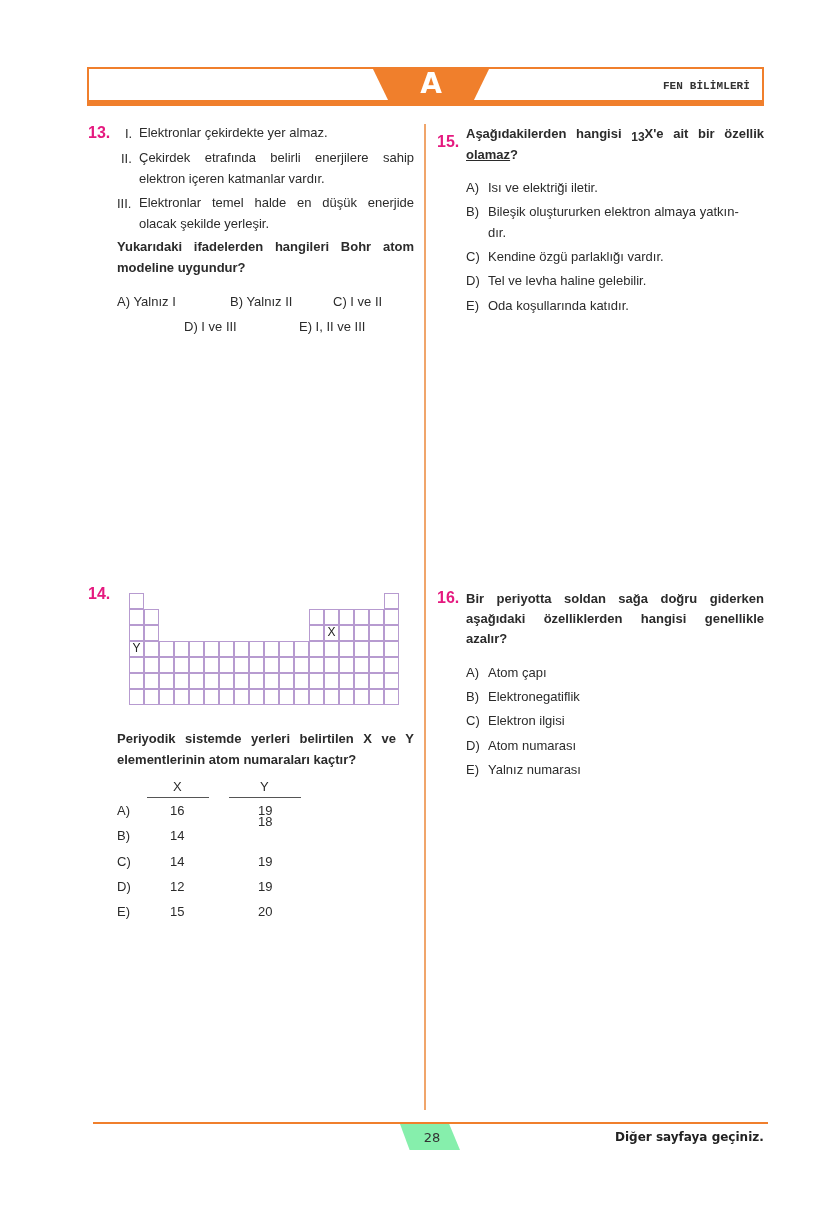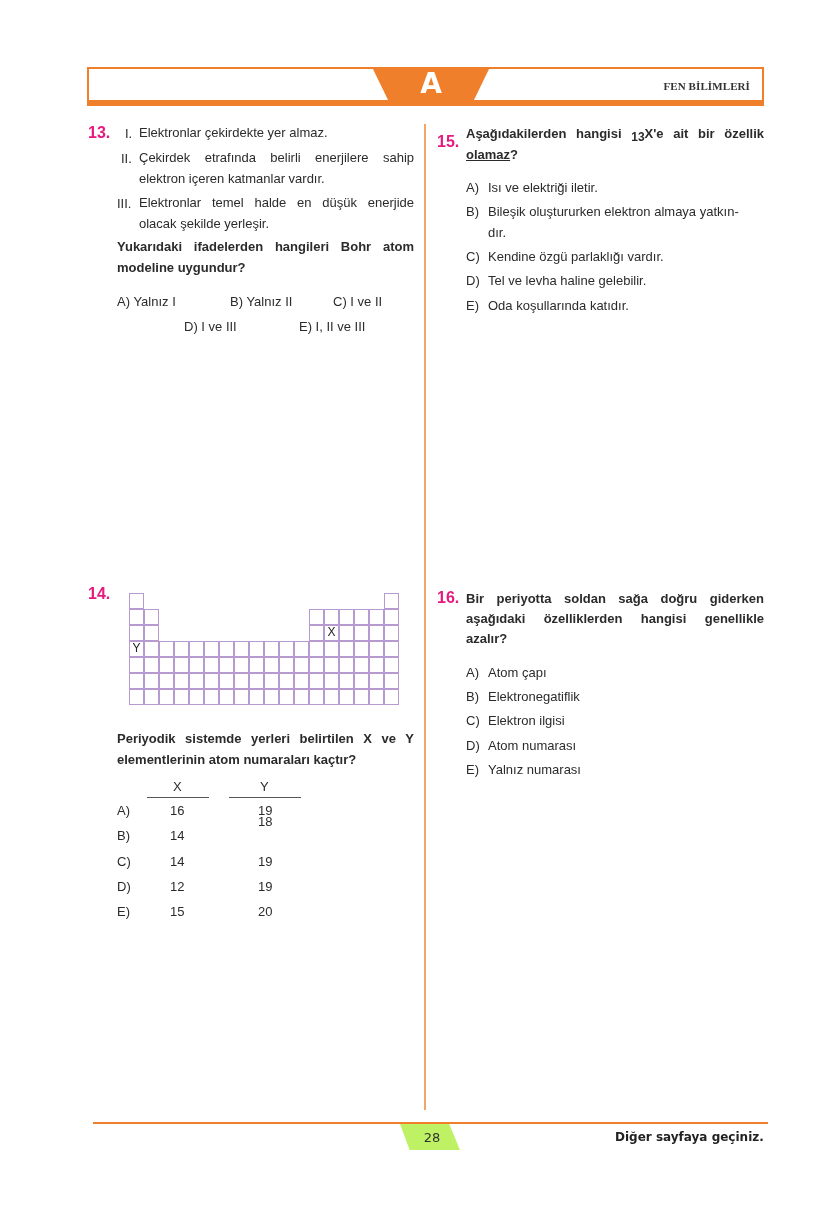--- a/index.html
+++ b/index.html
@@ -3,21 +3,21 @@
 <meta charset="utf-8">
 <style>
   html, body { margin: 0; padding: 0; background: #ffffff; }
   body { width: 828px; height: 1219px; position: relative; overflow: hidden; font-family: "Liberation Sans", sans-serif; color: #2a2a2a; }
 
   
   .header { position: absolute; left: 87px; top: 67px; width: 677px; height: 38px; border: 2px solid #f07f2c; border-bottom: none; box-sizing: border-box; background: #fff; }
   .header-bar { position: absolute; left: 87px; top: 100px; width: 677px; height: 6px; background: #f07f2c; }
   .header-badge { position: absolute; left: 372px; top: 67px; width: 118px; height: 34px; background: #f07f2c; clip-path: polygon(0 0, 100% 0, 86% 100%, 14% 100%); display: flex; align-items: center; justify-content: center; }
   .header-badge span { color: #fff; font-family: "DejaVu Sans", sans-serif; font-weight: bold; font-size: 28px; line-height: 1; }
-  .header-subject { position: absolute; right: 78px; top: 80px; font-family: Liberation Serif, serif; font-weight: bold; font-size: 11px; color: #333; letter-spacing: 0.1px; }
+  .header-subject { position: absolute; right: 78px; top: 80px; font-family: Liberation Mono, monospace; font-weight: bold; font-size: 11px; color: #333; letter-spacing: 0.1px; }
 
   
   .divider { position: absolute; left: 424px; top: 124px; width: 2px; height: 986px; background: #f0a56b; }
 
   .qnum { position: absolute; color: #e5197f; font-weight: bold; font-size: 16px; }
   .text { position: absolute; font-size: 13px; line-height: 21px; color: #2b2b2b; }
   .bold { font-weight: bold; }
   .justify { text-align: justify; text-align-last: justify; }
 
   
@@ -26,21 +26,21 @@
   
   .ptable { position: absolute; left: 129px; top: 593px; }
   .cell { position: absolute; width: 15px; height: 16px; box-sizing: border-box; border: 1.5px solid #b79bd0; background: #fff; font-size: 12px; line-height: 13px; text-align: center; color: #222; }
 
   
   .ans-row { position: absolute; font-size: 13px; color: #2b2b2b; }
   .hline { position: absolute; height: 1px; background: #555; }
 
   
   .footer-line { position: absolute; left: 93px; top: 1122px; width: 675px; height: 2px; background: #f07f2c; }
-  .page-badge { position: absolute; left: 400px; top: 1124px; width: 60px; height: 26px; background: #bef264; clip-path: polygon(0 0, 82% 0, 100% 100%, 16% 100%); display: flex; align-items: center; justify-content: center; }
+  .page-badge { position: absolute; left: 400px; top: 1124px; width: 60px; height: 26px; background: #86efac; clip-path: polygon(0 0, 82% 0, 100% 100%, 16% 100%); display: flex; align-items: center; justify-content: center; }
   .page-badge span { font-family: "DejaVu Sans", sans-serif; font-size: 13px; color: #333; padding-left: 4px; }
   .footer-next { position: absolute; left: 615px; top: 1130px; font-family: "DejaVu Sans", sans-serif; font-weight: bold; font-size: 12px; color: #222; }
   .sub { font-size: 12px; vertical-align: -3px; }
   u { text-decoration: underline; }
 </style>
 </head>
 <body>
 
 <div class="header"></div>
 <div class="header-bar"></div>

